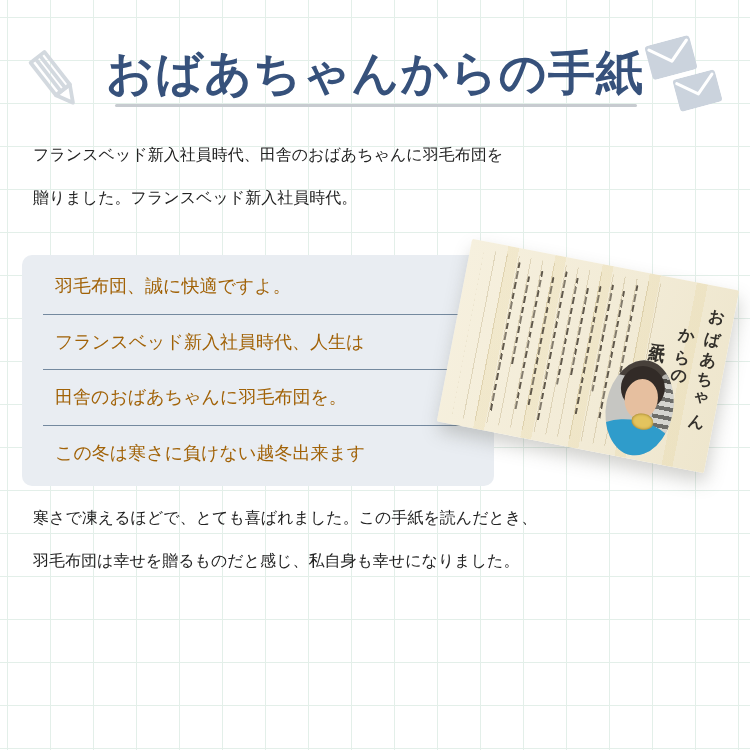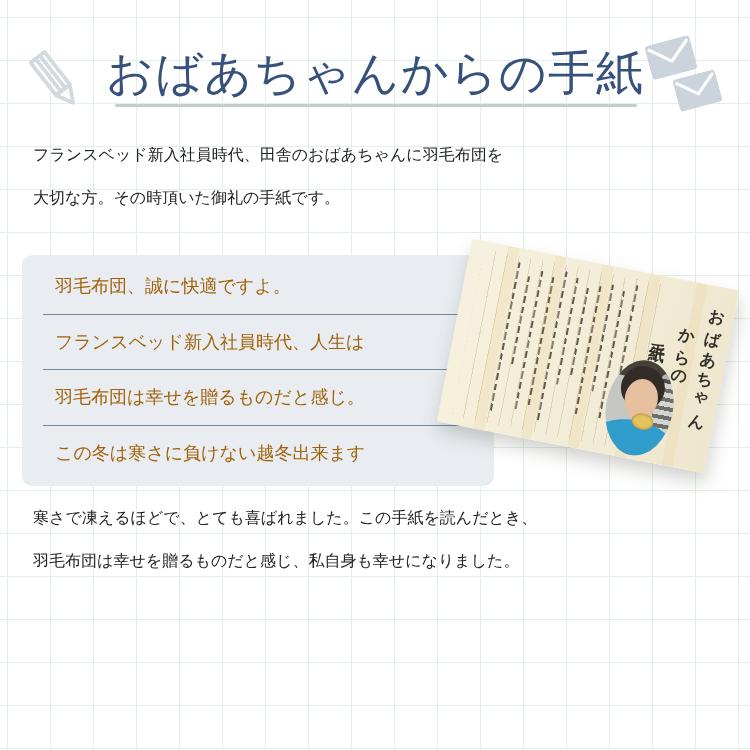--- a/index.html
+++ b/index.html
@@ -11,21 +11,21 @@
         background-image:
           linear-gradient(#e3efe9 1px, transparent 1px),
           linear-gradient(90deg, #e3efe9 1px, transparent 1px);
         background-size:43px 43px;
         background-position:7px 17px;
         overflow:hidden;}
 
   
   .page-title{position:absolute;top:46px;left:0;width:750px;
               text-align:center;font-size:47px;line-height:1.15;
-              font-weight:400;color:#36517b;letter-spacing:1px;margin:0;}
+              font-weight:700;color:#36517b;letter-spacing:1px;margin:0;}
   .title-underline{position:absolute;top:104px;left:115px;width:522px;height:3px;
                    background:#c7cbd0;border-radius:2px;}
   .pencil-wrap{position:absolute;left:26px;top:46px;width:60px;height:70px;}
   .env{position:absolute;transform:rotate(-15deg);}
   .env1{left:648px;top:40px;}
   .env2{left:676px;top:74px;}
 
   
   .paragraph{position:absolute;color:#222222;font-size:16px;}
   .paragraph .tline{height:43px;line-height:43px;white-space:nowrap;}
@@ -109,29 +109,29 @@
   </div>
   <div class="env env2">
     <svg width="44" height="33" viewBox="0 0 50 38">
       <rect x="0" y="0" width="50" height="38" rx="4" fill="#cbd3dd"></rect>
       <path d="M4 5 L25 23 L46 5" fill="none" stroke="#ffffff" stroke-width="3.5" stroke-linecap="round" stroke-linejoin="round"></path>
     </svg>
   </div>
 
   <div class="paragraph intro">
     <div class="tline">フランスベッド新入社員時代、田舎のおばあちゃんに羽毛布団を</div>
-    <div class="tline">大切な方。その時頂いた御礼の手紙です。</div>
+    <div class="tline">贈りました。フランスベッド新入社員時代。</div>
   </div>
 
   <div class="quote-box">
     <div class="quote-row">羽毛布団、誠に快適ですよ。</div>
     <div class="quote-divider"></div>
     <div class="quote-row">フランスベッド新入社員時代、人生は</div>
     <div class="quote-divider"></div>
-    <div class="quote-row">羽毛布団は幸せを贈るものだと感じ。</div>
+    <div class="quote-row">田舎のおばあちゃんに羽毛布団を。</div>
     <div class="quote-divider"></div>
     <div class="quote-row">この冬は寒さに負けない越冬出来ます</div>
   </div>
 
   <div class="letter">
     <div class="hw">
       <i></i>
         <i></i>
         <i></i>
         <i></i>

